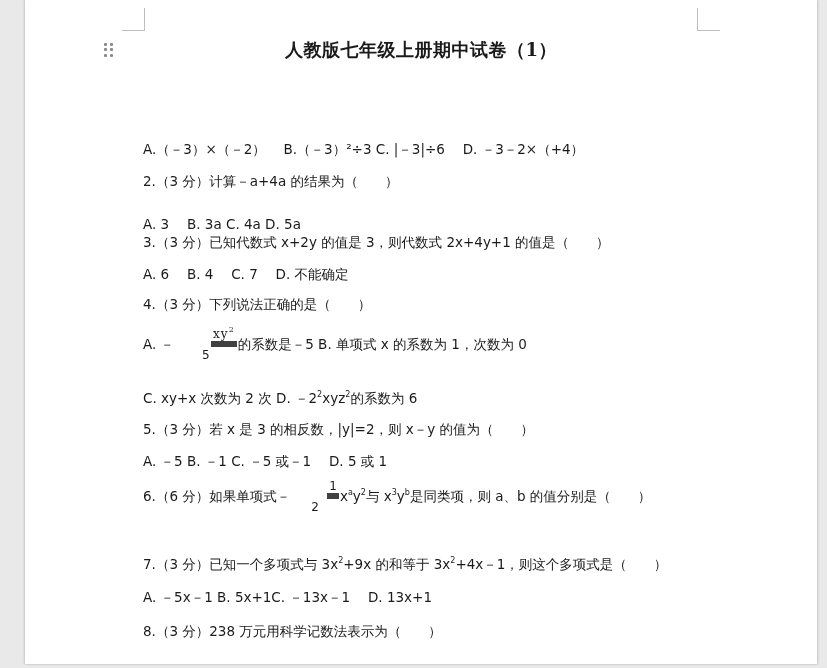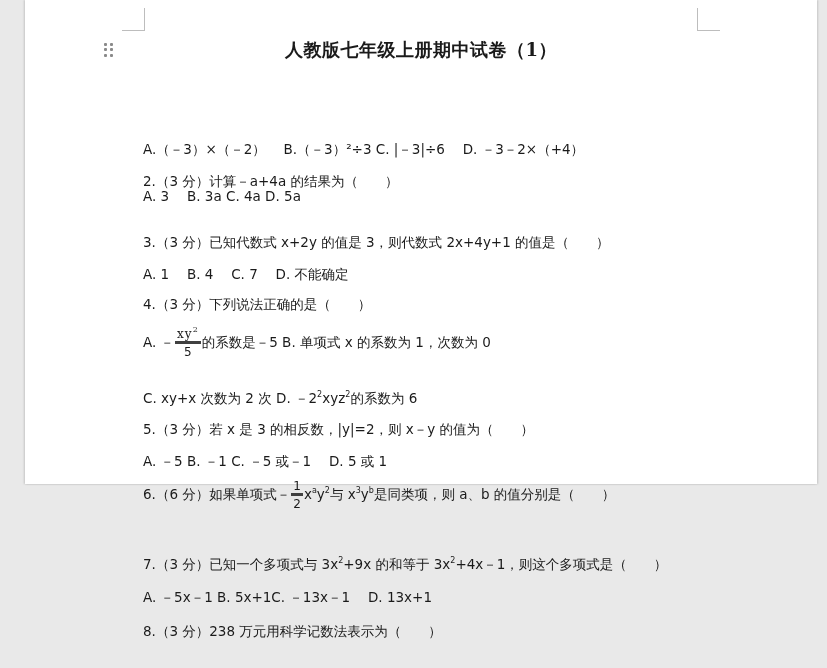--- a/index.html
+++ b/index.html
@@ -4,21 +4,21 @@
   <style>
     html, body { margin:0; padding:0; }
     body {
       width:827px; height:668px; overflow:hidden;
       background:#e9e9e9;
       position:relative;
       font-family:"DejaVu Sans", "Liberation Sans", sans-serif;
       color:#1a1a1a;
     }
     .page {
-      position:absolute; left:25px; top:0; width:792px; height:484px;
+      position:absolute; left:25px; top:0; width:792px; height:664px;
       background:#ffffff;
       box-shadow: -1px 0 2px rgba(0,0,0,0.15), 1px 0 2px rgba(0,0,0,0.15);
     }
     .corner { position:absolute; width:22px; height:22px; }
     .corner.tl { left:97px; top:8px; border-right:1px solid #bdbdbd; border-bottom:1px solid #bdbdbd; }
     .corner.tr { left:672px; top:8px; border-left:1px solid #bdbdbd; border-bottom:1px solid #bdbdbd; }
     .handle {
       position:absolute; left:79px; top:43px; width:10px; height:14px;
       display:grid; grid-template-columns:4px 4px; grid-gap:2px 2px;
     }
@@ -33,21 +33,21 @@
       position:absolute; left:118px; top:77px; font-size:14.5px; font-weight:bold;
     }
     .line {
       position:absolute; left:118px; font-size:13.5px; white-space:nowrap;
     }
     sup { font-size:8px; vertical-align:6px; line-height:0; }
     .frac {
       display:inline-block; vertical-align:middle; text-align:center; line-height:1;
       margin:0 1px;
     }
-    .frac .num { display:block; border-bottom:3px solid #404040; padding:0 2px 1px; font-size:12px; }
+    .frac .num { display:block; border-bottom:6px solid #404040; padding:0 2px 1px; font-size:12px;margin-left:36px; }
     .frac .den { display:block; padding-top:2px; font-size:12px; }
     .mono { font-family:"DejaVu Serif","Liberation Serif", serif; font-style:normal; letter-spacing:1px; }
     .gap { display:inline-block; width:22px; }
   </style>
 </head>
 <body>
 
 <div class="page">
   <div class="corner tl"></div>
   <div class="corner tr"></div>
@@ -61,26 +61,26 @@
       <span></span>
   </div>
 
   <div class="title">人教版七年级上册期中试卷（1）</div>
 
   <div class="line" style="top:141px">A.（－3）×（－2）　 B.（－3）²÷3  C. |－3|÷6  　D. －3－2×（+4）</div>
 
   <div class="line" style="top:173px">
     <span>2.</span><span>（3 分）计算－a+4a 的结果为（　　）</span>
   </div>
-  <div class="line" style="top:188px">A.  3  　B.  3a   C.  4a   D.  5a</div>
+  <div class="line" style="top:216px">A.  3  　B.  3a   C.  4a   D.  5a</div>
 
   <div class="line" style="top:234px">
     <span>3.</span><span>（3 分）已知代数式 x+2y 的值是 3，则代数式 2x+4y+1 的值是（　　）</span>
   </div>
-  <div class="line" style="top:266px">A.  1  　B.  4  　C.  7  　D.  不能确定</div>
+  <div class="line" style="top:266px">A.  6  　B.  4  　C.  7  　D.  不能确定</div>
 
   <div class="line" style="top:296px">
     <span>4.</span><span>（3 分）下列说法正确的是（　　）</span>
   </div>
   <div class="line" style="top:328px">
     <span>A.  －</span><span class="frac"><span class="num mono"><span>xy</span><sup>2</sup></span><span class="den">5</span></span><span>的系数是－5 B. 单项式 x 的系数为 1，次数为 0</span>
   </div>
   <div class="line" style="top:390px">
     <span>C.  xy+x 次数为 2 次 D.  －2</span><sup>2</sup><span>xyz</span><sup>2</sup><span>的系数为 6</span>
   </div>

